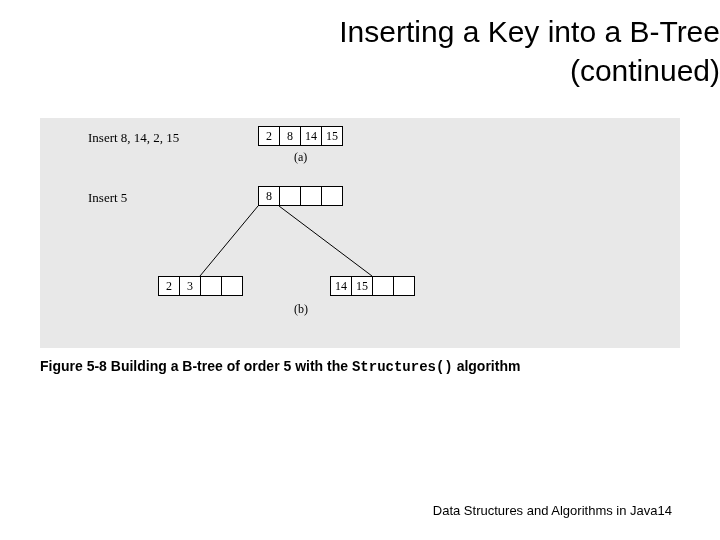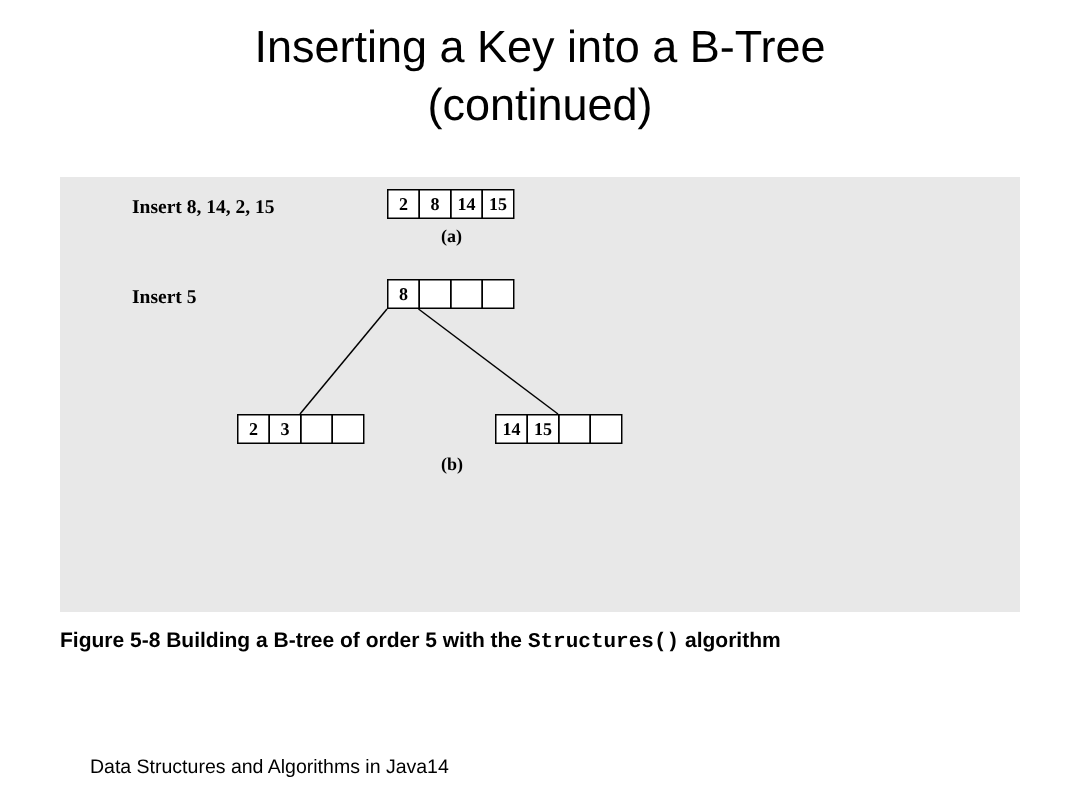--- a/index.html
+++ b/index.html
@@ -6,34 +6,33 @@
   body {
     margin: 0;
     width: 720px;
     height: 540px;
     background: #fff;
     font-family: Arial, Helvetica, sans-serif;
     color: #000;
     position: relative;
   }
   .title {
-    text-align: center;
+    text-align: right;
     font-size: 30px;
     line-height: 1.3;
     padding-top: 12px;
     font-weight: normal;
   }
   .figure-panel {
     margin: 28px 40px 0 40px;
     background: #e8e8e8;
-    height: 290px;
+    height: 230px;
     position: relative;
     font-family: "Times New Roman", Times, serif;
     font-size: 13px;
-    font-weight: bold;
   }
   .fig-text { position: absolute; }
   .node {
     position: absolute;
     display: flex;
     background: #fff;
   }
   .cell {
     width: 22px;
     height: 20px;
@@ -62,25 +61,25 @@
     font-size: 14px;
     font-weight: bold;
   }
   .caption .mono {
     font-family: "Courier New", Courier, monospace;
     font-weight: bold;
   }
   .footer {
     position: absolute;
     bottom: 22px;
-    left: 60px;
+    left: 48px;
     right: 48px;
     font-size: 13px;
     display: flex;
-    justify-content: flex-start;
+    justify-content: flex-end;
   }
 </style>
 </head>
 <body>
 
 <div class="title">
   <span>Inserting a Key into a B-Tree</span><br>
   <span>(continued)</span>
 </div>
 

